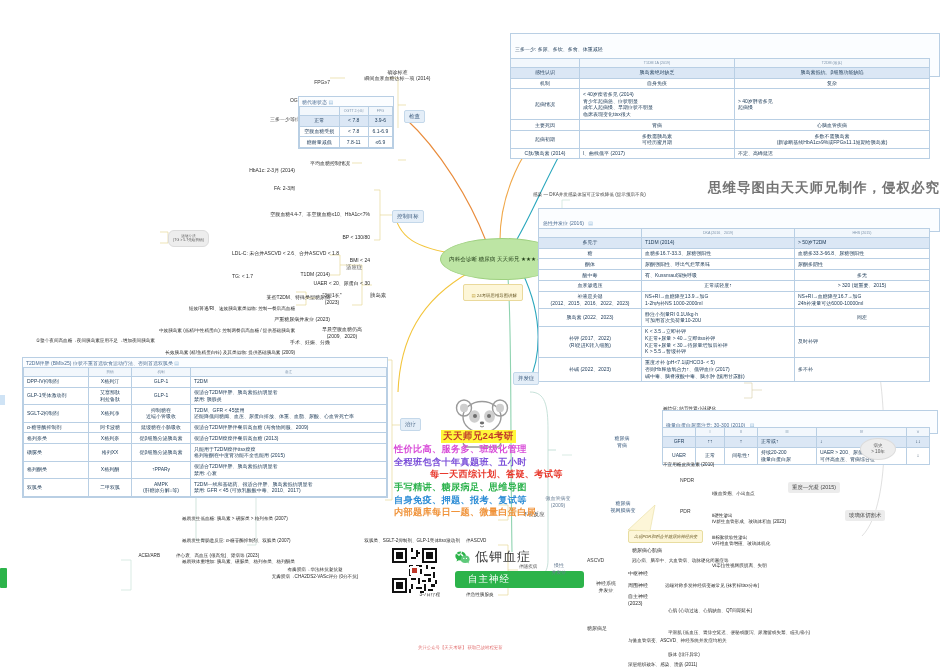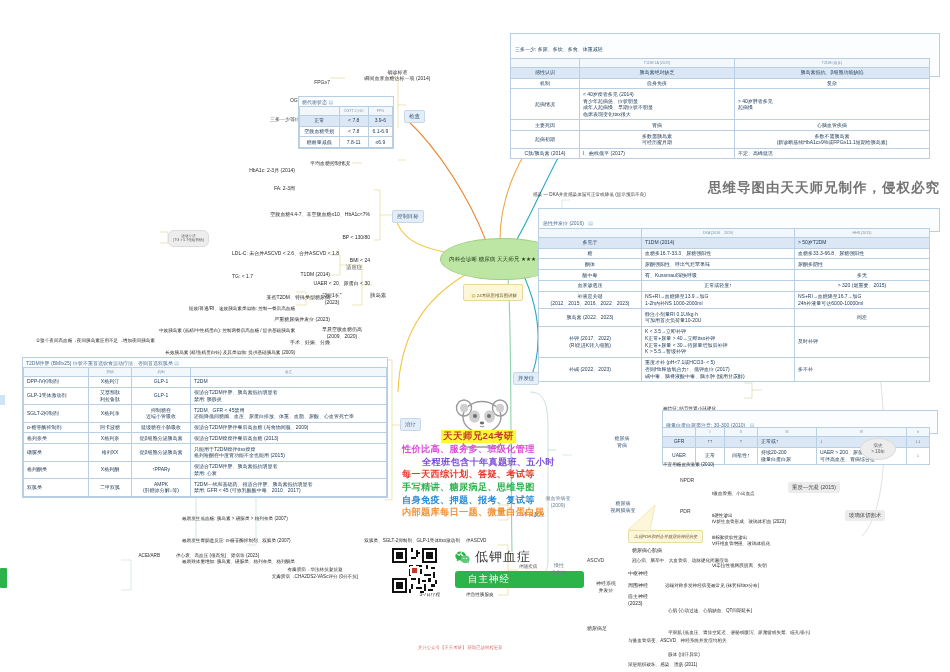--- a/index.html
+++ b/index.html
@@ -47,24 +47,24 @@
   .central-note{
     position:absolute;left:463px;top:284px;background:#fdf6d8;border:0.6px solid #ead99b;
     border-radius:2px;font-size:4.4px;color:#6b5b28;padding:2.5px 5px;white-space:pre;
   }
   
   .promo-title{
     position:absolute;left:441px;top:430px;font-size:9.5px;font-weight:bold;color:#c0392b;
     background:#fff73a;padding:0 2px;letter-spacing:.4px;
   }
   .promo-lines{position:absolute;left:394px;top:443px;width:190px;font-size:9.2px;font-weight:bold;line-height:1.38;letter-spacing:.3px;}
-  .promo-lines div{white-space:pre;padding-left:8px;}
+  .promo-lines div{white-space:pre;}
   .p1{color:#d94fd9;}
-  .p2{color:#7b4fd9;margin-left:20px;}
-  .p3{color:#e83a2e;}
+  .p2{color:#7b4fd9;}
+  .p3{color:#e83a2e;margin-left:36px;}
   .p4{color:#2bb24c;}
   .p5{color:#2f8ed6;}
   .p6{color:#f0933a;}
   .wxbox{position:absolute;left:455px;top:548px;width:128px;}
   .wxrow{display:flex;align-items:center;gap:5px;}
   .wx-ic{width:15px;height:13px;position:relative;}
   .wx-search{font-size:13px;color:#3c3c3c;letter-spacing:1px;}
   .greenbtn{
     margin-top:5px;background:#2cb34a;border-radius:3px;height:17px;width:120px;
     display:flex;align-items:center;gap:4px;padding-left:9px;color:#fff;font-size:9.5px;letter-spacing:1px;

